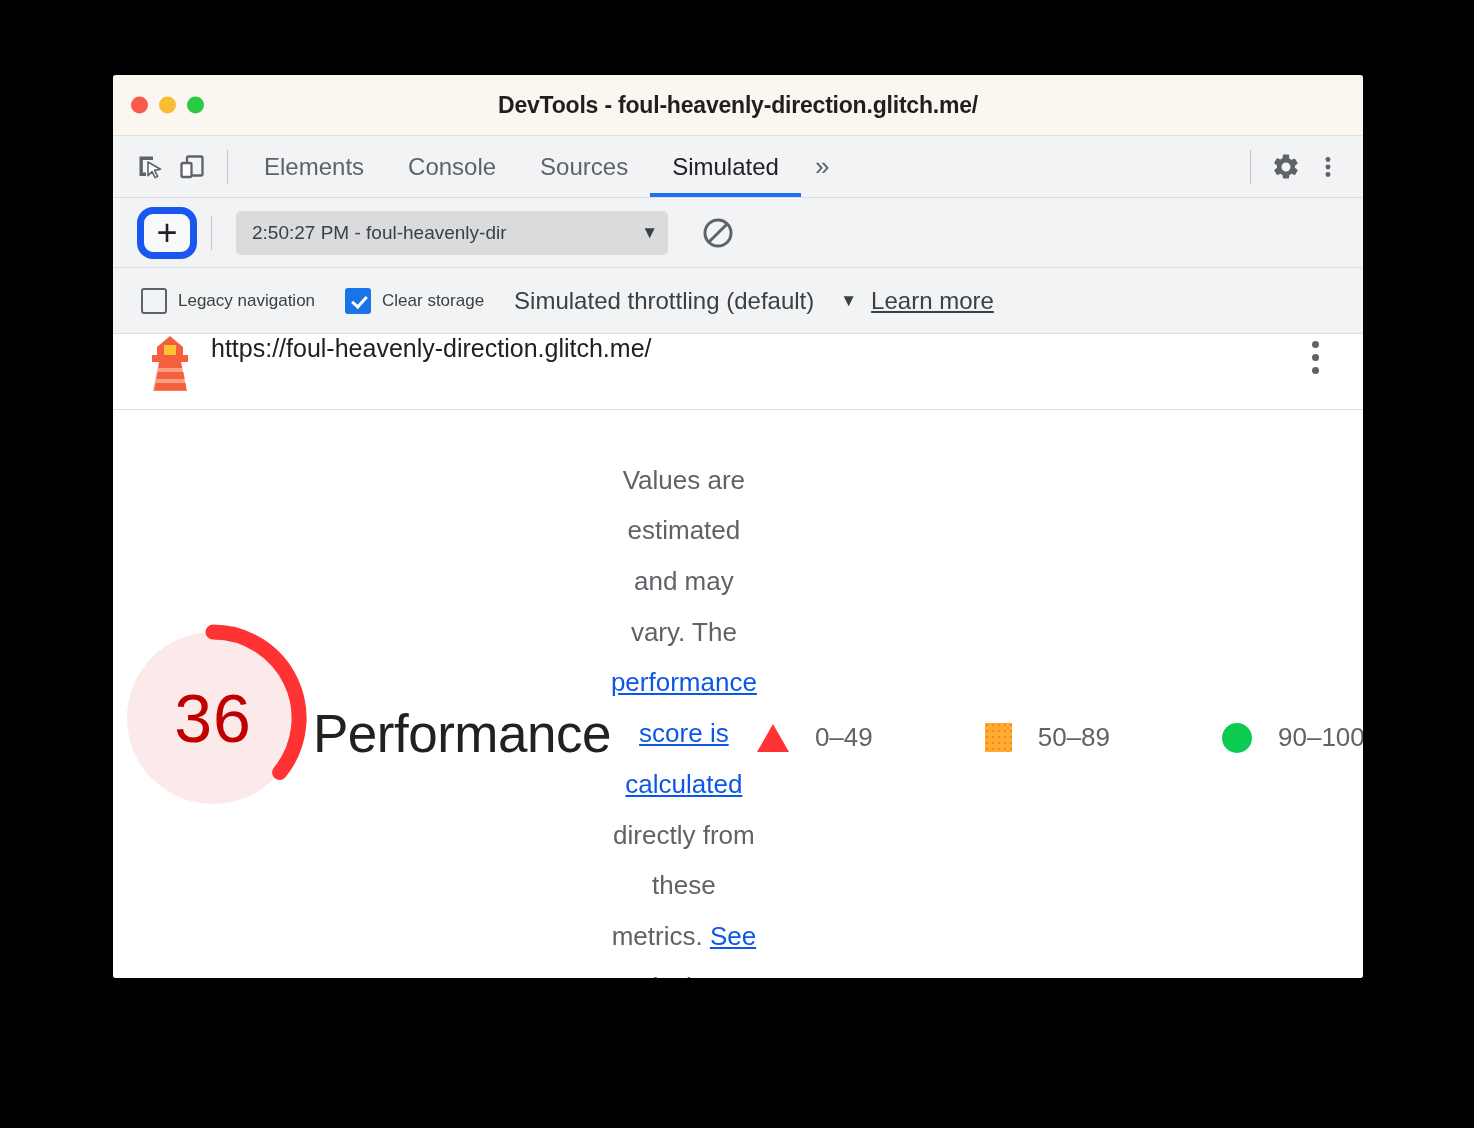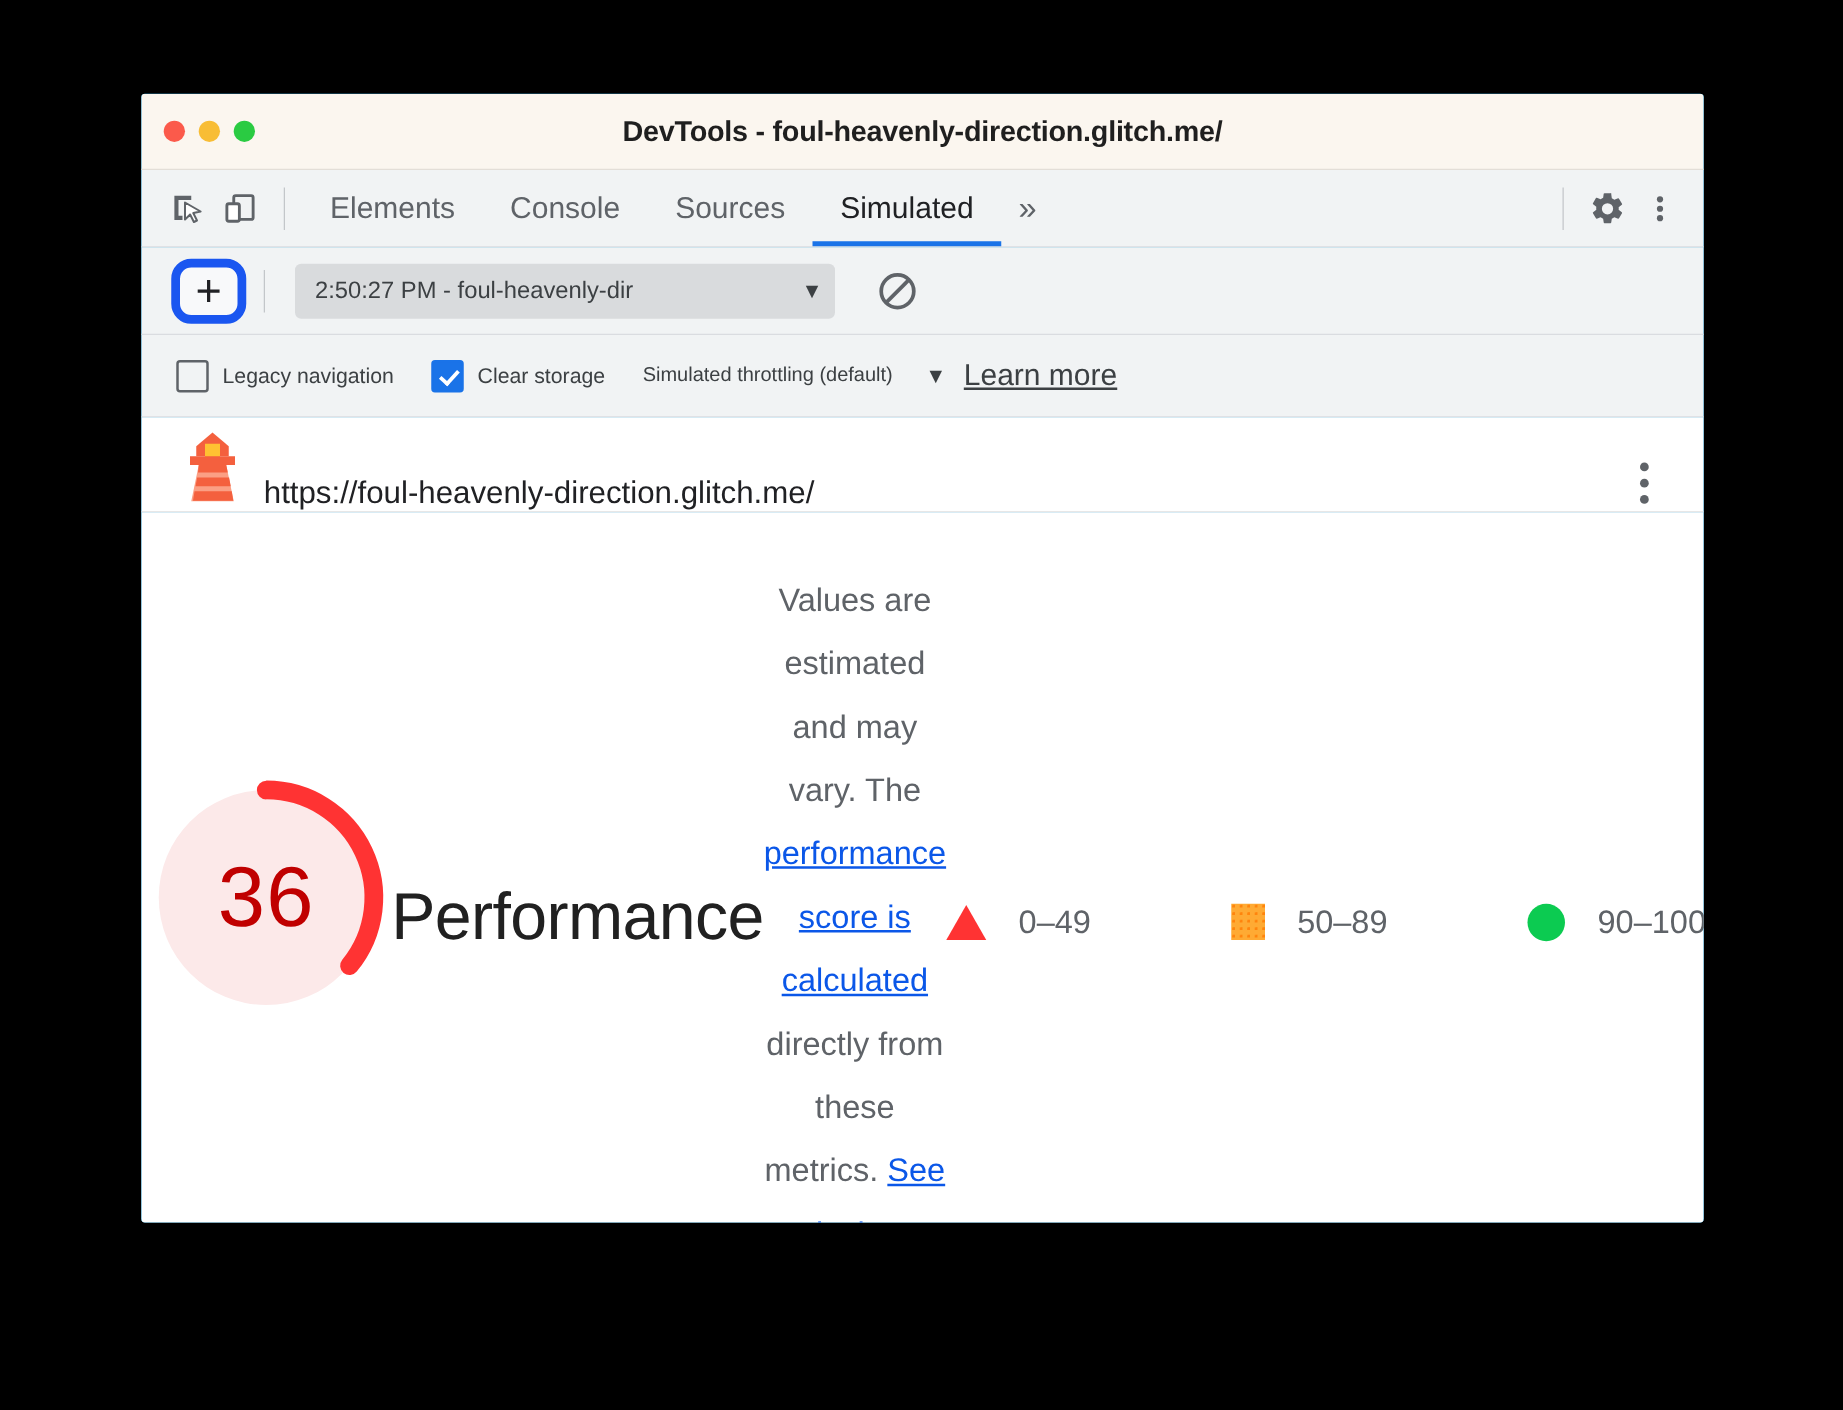--- a/index.html
+++ b/index.html
@@ -240,21 +240,21 @@
     border-width: 0 3px 3px 0;
     transform: rotate(42deg);
   }
   .ck-label {
     font-size: 17px;
     color: #3c4043;
     margin-left: 11px;
     white-space: nowrap;
   }
   #throttle-label {
-    font-size: 16px;
+    font-size: 24px;
     color: #3c4043;
     white-space: nowrap;
   }
   #throttle-arrow {
     font-size: 17px;
     color: #3c4043;
     margin: 0 14px 0 26px;
   }
   #learn-more {
     font-size: 24px;
@@ -262,21 +262,21 @@
     text-decoration: underline;
     white-space: nowrap;
   }
 
   
   #url-row {
     height: 76px;
     background: #ffffff;
     border-bottom: 1px solid #e0e0e0;
     display: flex;
-    align-items: flex-end;
+    align-items: flex-start;
     padding: 0 28px 0 34px;
     box-sizing: border-box;
   }
   #lh-logo {
     flex: none;
     margin-right: 18px;
   }
   #report-url {
     font-size: 25px;
     color: #202124;

